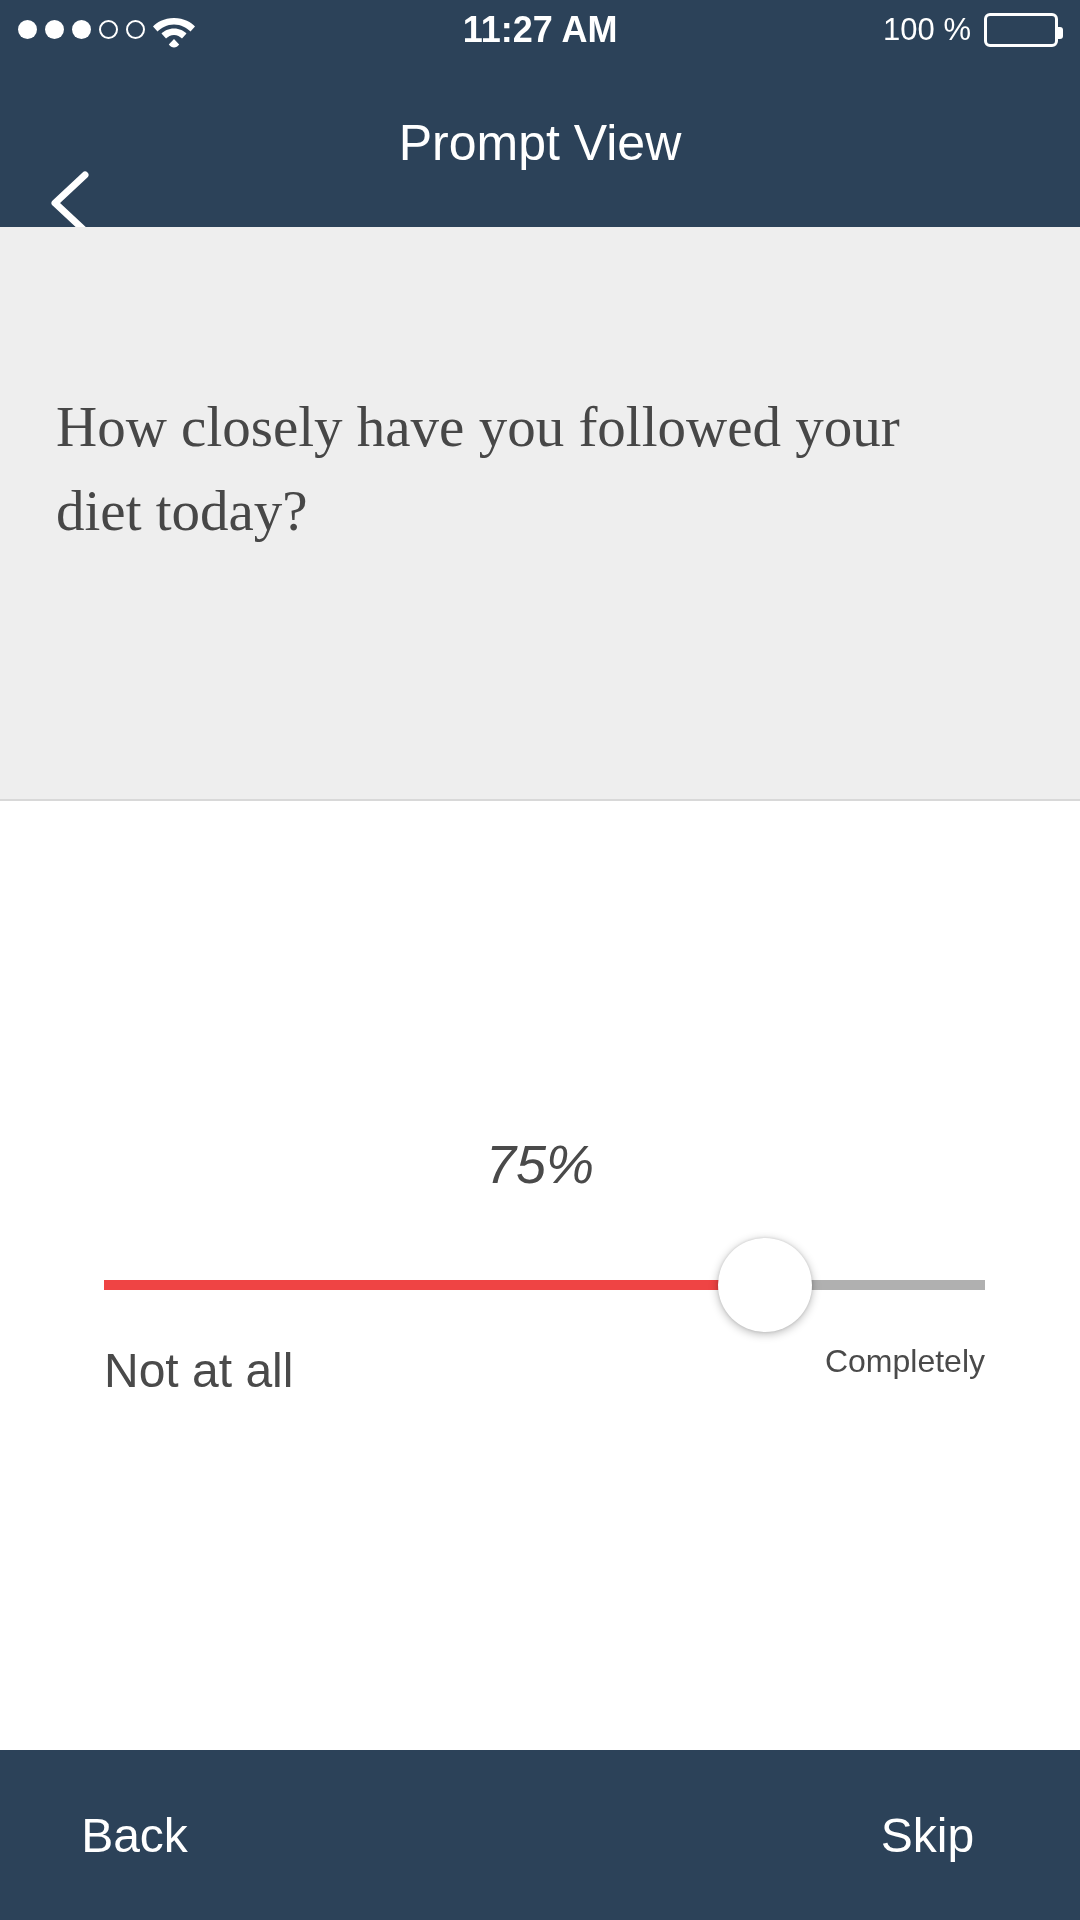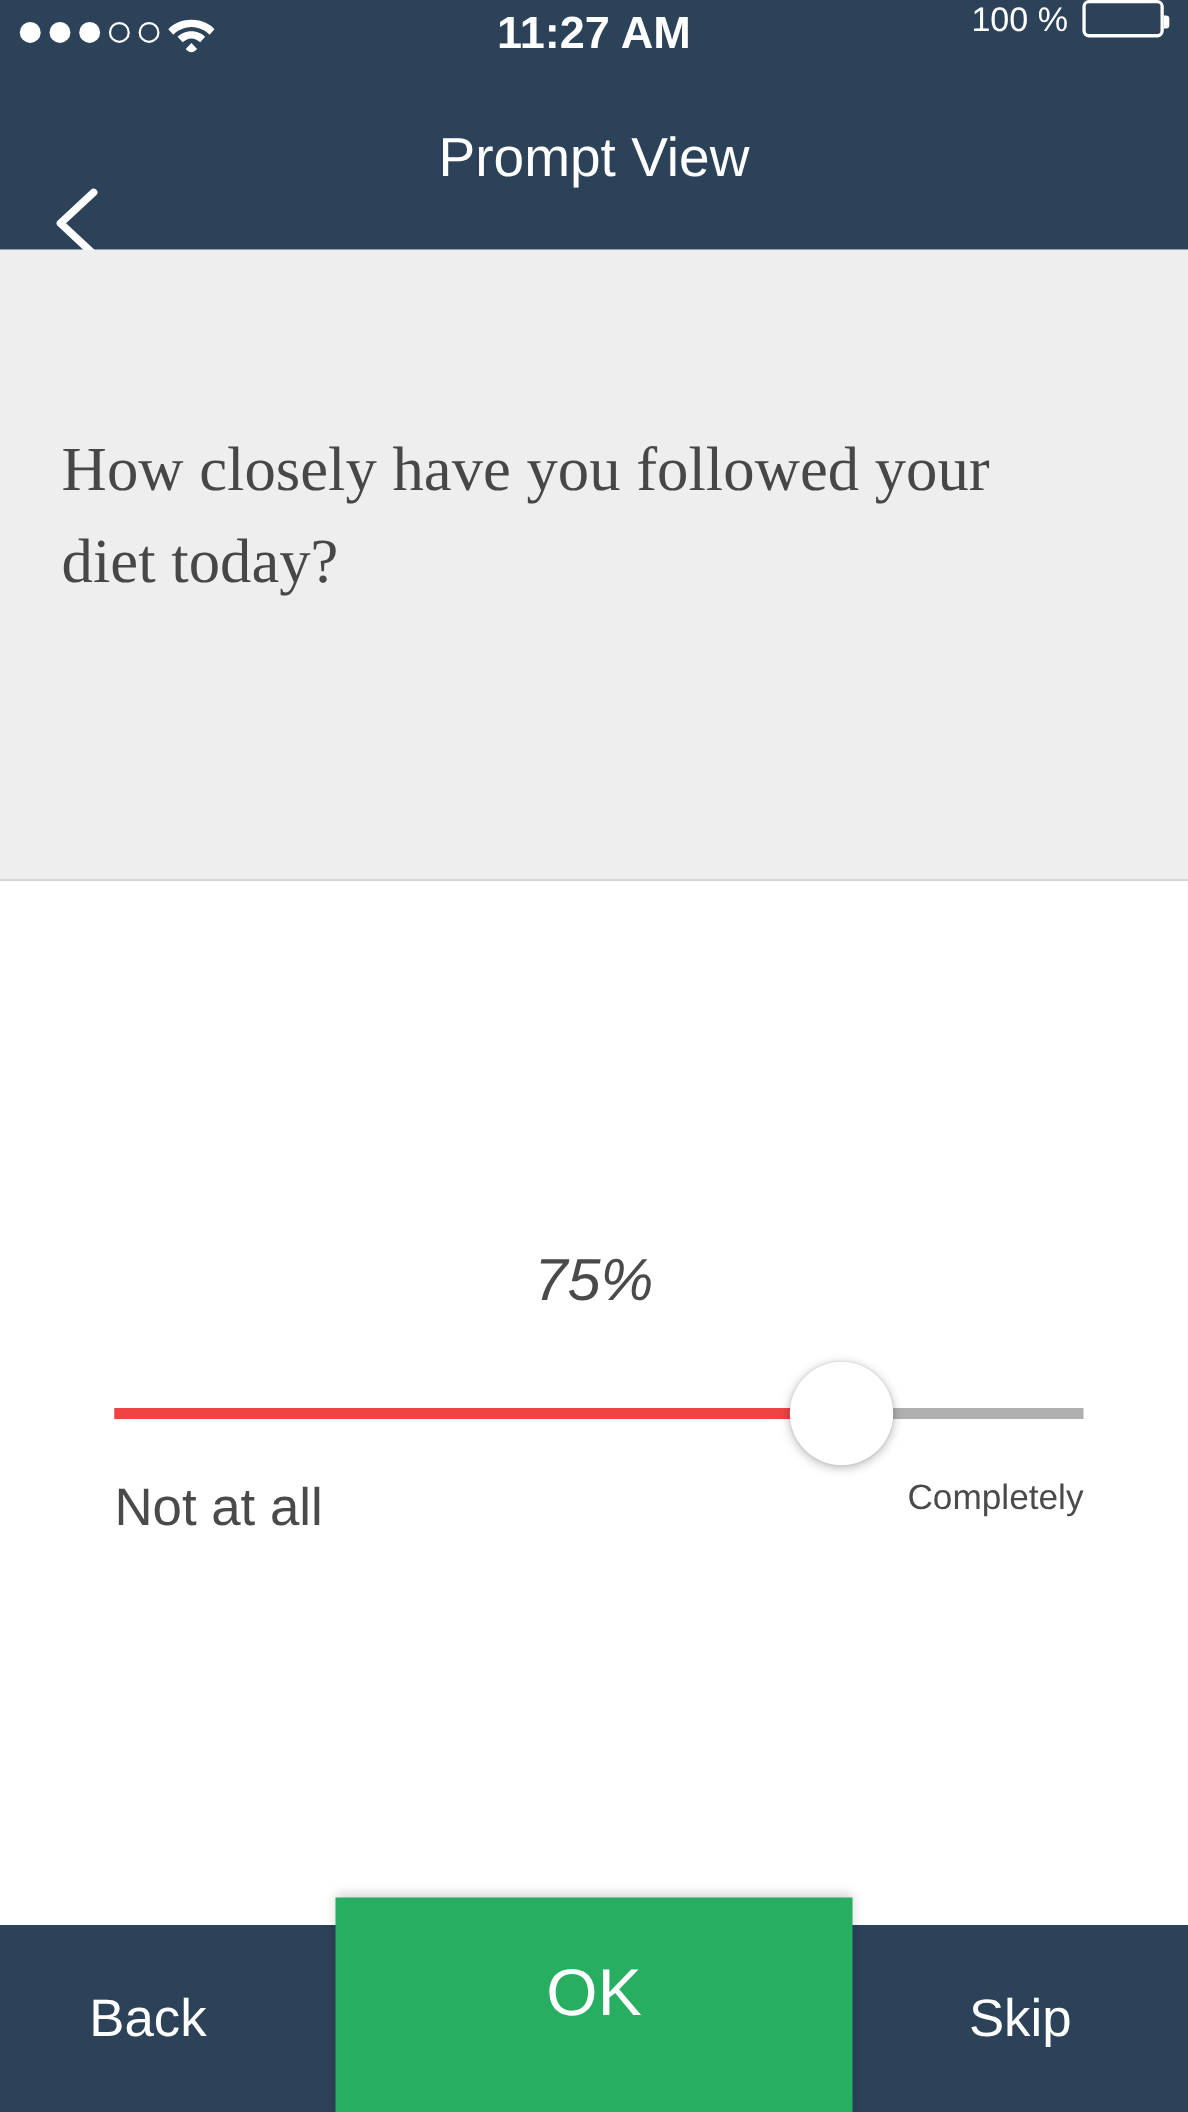--- a/index.html
+++ b/index.html
@@ -49,32 +49,32 @@
     left: 152px; top: 14px;
     width: 44px; height: 34px;
   }
 
   .status-time {
     position: absolute;
     left: 0; top: 0;
     width: 1080px; height: 60px;
     line-height: 60px;
     text-align: center;
-    font-size: 41px;
+    font-size: 36px;
     font-weight: bold;
     letter-spacing: 0px;
     font-family: "Liberation Sans", sans-serif;
   }
 
   .battery-group {
     position: absolute;
     right: 22px; top: 0;
     height: 60px;
     display: flex;
-    align-items: flex-start;
+    align-items: center;
     gap: 13px;
   }
   .battery-pct {
     font-size: 31px;
     font-weight: normal;
     color: #ffffff;
     font-family: "Liberation Sans", sans-serif;
   }
   .battery-shell {
     position: relative;
@@ -303,15 +303,14 @@
 
     <div class="slider-min-label">Not at all</div>
     <div class="slider-max-label">Completely</div>
   </div>
 
   <div class="bottom-bar">
     <div class="bottom-side-btn btn-back">Back</div>
     <div class="bottom-side-btn btn-skip">Skip</div>
   </div>
 
-  <div class="ok-button">OK</div>
 
 </div>
 
 </body></html>

